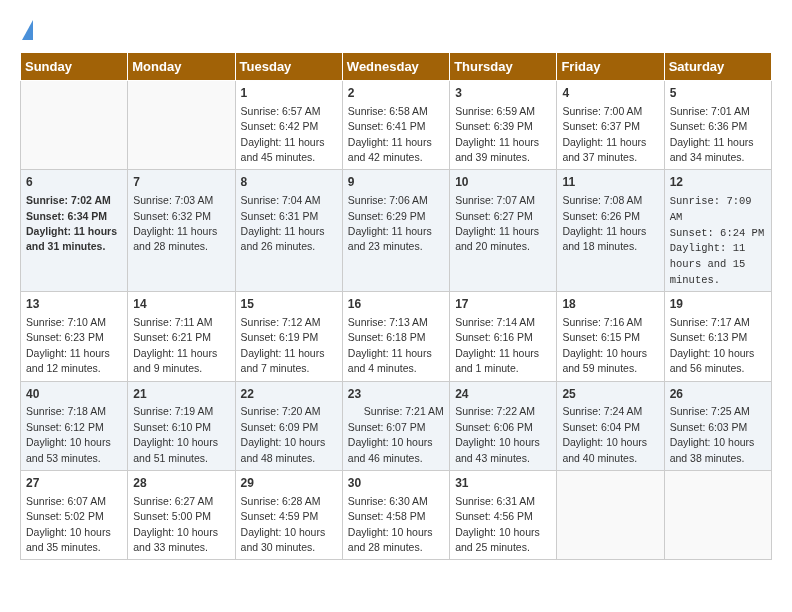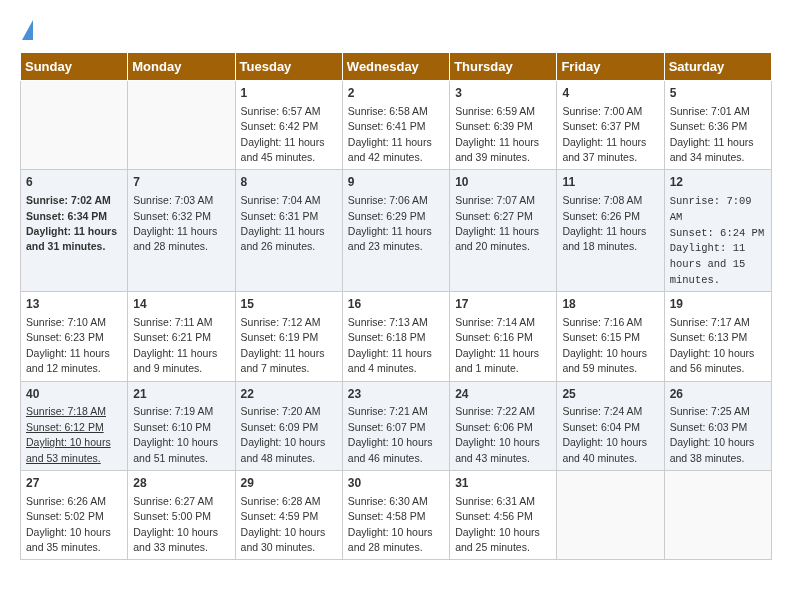--- a/index.html
+++ b/index.html
@@ -169,44 +169,44 @@
 Sunset: 6:16 PM
 Daylight: 11 hours and 1 minute.</span></td>
         <td><span class="day-num">18</span><span class="day-info" style="white-space: pre-line;">Sunrise: 7:16 AM
 Sunset: 6:15 PM
 Daylight: 10 hours and 59 minutes.</span></td>
         <td><span class="day-num">19</span><span class="day-info" style="white-space: pre-line;">Sunrise: 7:17 AM
 Sunset: 6:13 PM
 Daylight: 10 hours and 56 minutes.</span></td>
       </tr>
       <tr class="row-alt">
-        <td><span class="day-num">40</span><span class="day-info" style="white-space: pre-line; text-decoration: underline;">Sunrise: 7:18 AM
+        <td><span class="day-num">40</span><span class="day-info" style="white-space: pre-line;">Sunrise: 7:18 AM
 Sunset: 6:12 PM
 Daylight: 10 hours and 53 minutes.</span></td>
         <td><span class="day-num">21</span><span class="day-info" style="white-space: pre-line; margin-top: 12px;">Sunrise: 7:19 AM
 Sunset: 6:10 PM
 Daylight: 10 hours and 51 minutes.</span></td>
         <td><span class="day-num">22</span><span class="day-info" style="white-space: pre-line;">Sunrise: 7:20 AM
 Sunset: 6:09 PM
 Daylight: 10 hours and 48 minutes.</span></td>
-        <td><span class="day-num">23</span><span class="day-info" style="white-space: pre-line;">Sunrise: 7:21 AM
+        <td><span class="day-num">23</span><span class="day-info" style="white-space: pre-line; margin-left: 16px;">Sunrise: 7:21 AM
 Sunset: 6:07 PM
 Daylight: 10 hours and 46 minutes.</span></td>
         <td><span class="day-num">24</span><span class="day-info" style="white-space: pre-line;">Sunrise: 7:22 AM
 Sunset: 6:06 PM
 Daylight: 10 hours and 43 minutes.</span></td>
         <td><span class="day-num">25</span><span class="day-info" style="white-space: pre-line;">Sunrise: 7:24 AM
 Sunset: 6:04 PM
 Daylight: 10 hours and 40 minutes.</span></td>
         <td><span class="day-num">26</span><span class="day-info" style="white-space: pre-line;">Sunrise: 7:25 AM
 Sunset: 6:03 PM
 Daylight: 10 hours and 38 minutes.</span></td>
       </tr>
       <tr>
-        <td><span class="day-num">27</span><span class="day-info" style="white-space: pre-line;">Sunrise: 6:26 AM
+        <td><span class="day-num">27</span><span class="day-info" style="white-space: pre-line;">Sunrise: 6:07 AM
 Sunset: 5:02 PM
 Daylight: 10 hours and 35 minutes.</span></td>
         <td><span class="day-num">28</span><span class="day-info" style="white-space: pre-line;">Sunrise: 6:27 AM
 Sunset: 5:00 PM
 Daylight: 10 hours and 33 minutes.</span></td>
         <td><span class="day-num">29</span><span class="day-info" style="white-space: pre-line; text-align: right;">Sunrise: 6:28 AM
 Sunset: 4:59 PM
 Daylight: 10 hours and 30 minutes.</span></td>
         <td><span class="day-num">30</span><span class="day-info" style="white-space: pre-line; text-align: right;">Sunrise: 6:30 AM
 Sunset: 4:58 PM

